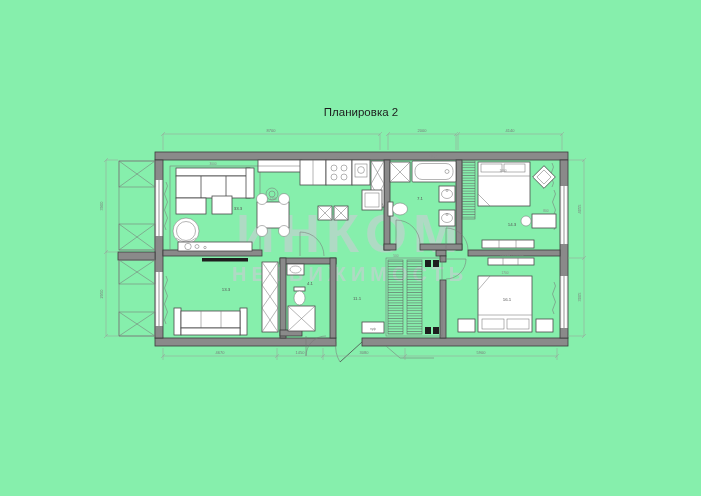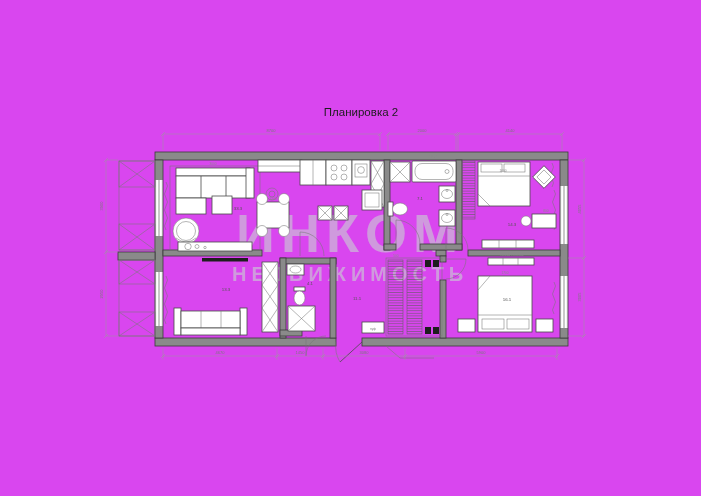--- a/index.html
+++ b/index.html
@@ -1,16 +1,16 @@
 <!DOCTYPE html>
 <html><head>
 <meta charset="utf-8">
 <style>
   html,body{margin:0;padding:0;background:#fff}
-  #stage{position:relative;width:701px;height:496px;background:#d946ef;overflow:hidden;
+  #stage{position:relative;width:701px;height:496px;background:#86efac;overflow:hidden;
          font-family:"Liberation Sans",sans-serif}
   svg{position:absolute;left:0;top:0}
   .title{font-family:"Liberation Sans",sans-serif;font-size:11.5px;fill:#1c1c1c}
   .wm1{font-family:"Liberation Sans",sans-serif;font-size:54px;font-weight:bold;letter-spacing:6px;
        fill:#c9ced3;opacity:.62}
   .wm2{font-family:"Liberation Sans",sans-serif;font-size:20px;font-weight:bold;letter-spacing:5px;
        fill:#c9ced3;opacity:.62}
   .w{fill:#8a8a8a;stroke:#3a3a3a;stroke-width:.8}
   .ln{fill:none;stroke:#4a4a4a;stroke-width:.8}
   .ln2{fill:#ffffff;stroke:#4a4a4a;stroke-width:.8}

